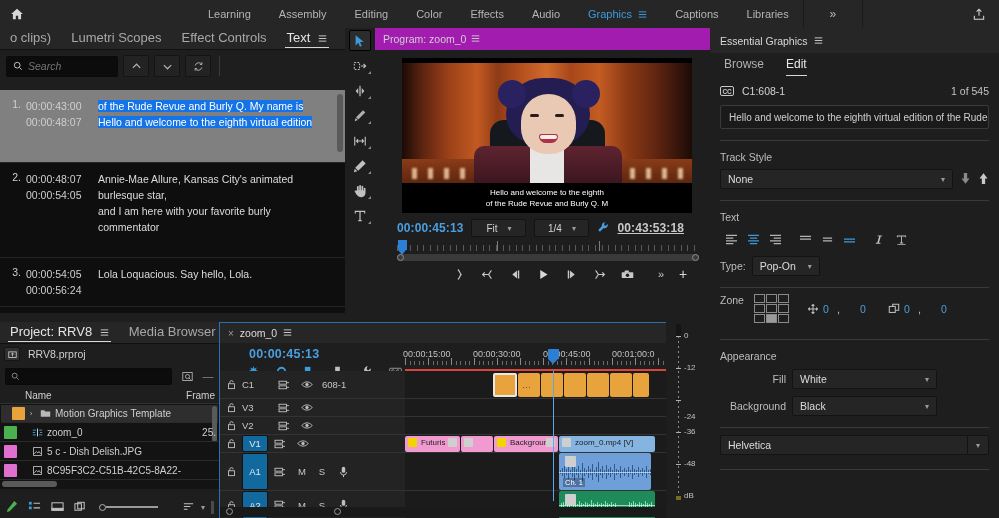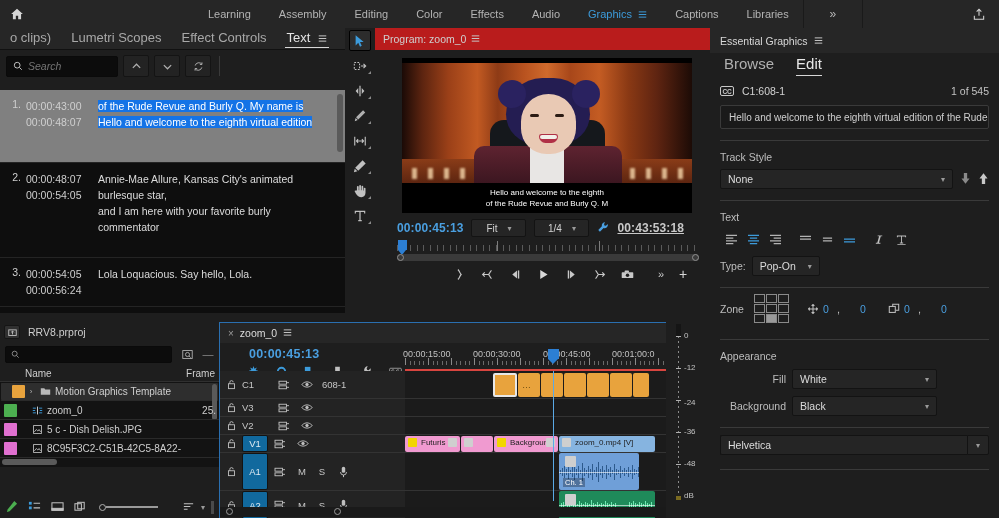--- a/index.html
+++ b/index.html
@@ -88,21 +88,21 @@
   .tool { width:30px; height:25px; display:flex; align-items:center; justify-content:center; position:relative; }
   .tool.active { }
   .tool .tbg { width:22px; height:21px; border-radius:2px; display:flex; align-items:center; justify-content:center; }
   .tool.active .tbg { background:#2c2c2c; border:1px solid #000; }
   .tool svg { width:14px; height:14px; }
   .tool .corner { position:absolute; right:4px; bottom:4px; width:0; height:0;
      border-left:3px solid transparent; border-bottom:3px solid #8a8a8a; }
 
   
   #program { left:375px; top:28px; width:335px; height:285px; background:#1e1e1e; }
-  .prog-head { height:22px; background:#b91c1c; display:flex; align-items:center; padding:0 8px; font-size:10.5px; color:#cfcfcf; }
+  .prog-head { height:22px; background:#a21caf; display:flex; align-items:center; padding:0 8px; font-size:10.5px; color:#cfcfcf; }
   .prog-head .burger { margin-left:5px; }
   .prog-head .burger svg { width:9px; height:9px; }
   .video-wrap { position:absolute; left:27px; top:30px; width:290px; height:155px; background:#000; overflow:hidden; }
   .vid-bg { position:absolute; inset:0; background:
       linear-gradient(90deg,#1a0a06 0%,#5c2410 7%,#9b4018 16%,#c25a22 26%,#8e3b16 33%,#b8521f 42%,#d06a2c 50%,#a8471a 58%,#c45c23 68%,#8a3914 78%,#5e2411 88%,#1c0b06 100%);
   }
   .vid-top-bar { position:absolute; left:0; top:0; width:100%; height:5px; background:#000; }
   .vid-bot-bar { position:absolute; left:0; bottom:0; width:100%; height:30px; background:#000; }
   .stage-lights { position:absolute; left:0; bottom:30px; width:100%; height:22px; }
   .stage-lights i { position:absolute; bottom:4px; width:5px; height:11px; background:rgba(255,225,180,.75); filter:blur(1px); }
@@ -150,21 +150,21 @@
   .prog-btns { position:absolute; left:22px; top:234px; width:302px; height:24px; display:flex; align-items:center; }
   .pbtn { width:28px; height:24px; display:flex; align-items:center; justify-content:center; }
   .pbtn svg { width:13px; height:13px; }
 
   
   #eg { left:710px; top:28px; width:289px; height:490px; background:#1e1e1e; }
   .eg-head { height:25px; background:#262626; display:flex; align-items:center; padding:0 10px; font-size:10.5px; color:#d8d8d8; }
   .eg-head .burger { margin-left:6px; }
   .eg-head .burger svg { width:9px; height:9px; }
   .eg-tabs { height:24px; display:flex; align-items:center; padding:0 14px; gap:22px; }
-  .eg-tab { font-size:15px; color:#b0b0b0; position:relative; height:20px; line-height:18px;text-align:center; }
+  .eg-tab { font-size:12px; color:#b0b0b0; position:relative; height:20px; line-height:18px;text-align:center; }
   .eg-tab.active { color:#e8e8e8; }
   .eg-tab.active:after { content:""; position:absolute; left:0; right:0; bottom:-1px; height:1.5px; background:#d8d8d8; }
   .eg-body { padding:0 10px; }
   .eg-row { display:flex; align-items:center; margin-top:8px; }
   .cc-badge {
     width:14px; height:10px; border:1px solid #c8c8c8; border-radius:2px; color:#c8c8c8;
     font-size:6.5px; line-height:9px; text-align:center; letter-spacing:-.3px; font-weight:bold; flex:0 0 auto;
   }
   .cc-name { font-size:10.5px; color:#d2d2d2; margin-left:8px; }
   .cc-count { margin-left:auto; font-size:10.5px; color:#c2c2c2; }
@@ -182,21 +182,21 @@
   .track-style-row { display:flex; align-items:center; gap:7px; margin-top:6px; }
   .track-style-row .sel { flex:1; }
   .arrow-btn svg { width:11px; height:13px; }
   .align-icons { display:flex; align-items:center; gap:0; margin-top:8px; }
   .ai { width:22px; height:16px; display:flex; align-items:center; justify-content:center; }
   .ai svg { width:13px; height:11px; }
   .ai-gap { width:8px; }
   .type-row { display:flex; align-items:center; gap:6px; margin-top:9px; }
   .type-row .lbl { font-size:10.5px; color:#bdbdbd; }
   .type-row .sel { width:68px; }
-  .zone-row { display:flex; align-items:center; margin-top:6px; }
+  .zone-row { display:flex; margin-top:6px; }
   .zone-lbl { font-size:10.5px; color:#bdbdbd; width:34px; }
   .zone-grid { display:grid; grid-template-columns:repeat(3,11px); grid-gap:1px; }
   .zone-cell { width:11px; height:9px; border:1px solid #8a8a8a; box-sizing:border-box; }
   .zone-cell.on { background:#9a9a9a; }
   .xf { display:flex; align-items:center; gap:4px; margin-left:18px; }
   .xf svg { width:12px; height:12px; }
   .xf .num { color:#4a9fe0; font-size:10.5px; min-width:10px; }
   .xf .num2 { color:#4a9fe0; font-size:10.5px; margin-left:16px; }
   .ap-row { display:flex; align-items:center; gap:6px; margin-top:7px; }
   .ap-row .lbl { font-size:10.5px; color:#bdbdbd; width:66px; text-align:right; }
@@ -794,20 +794,31 @@
         <div class="sel">
           <span>Helvetica</span>
         </div>
         <div class="chevbox">▾</div>
       </div>
       <div class="eg-hr" style="margin-top:14px"></div>
     </div>
   </div>
 
   <div class="panel" id="project">
+    <div class="panel-tabbar pj-head">
+      <div class="ptab active">
+        <span>Project: RRV8</span>
+        <span class="burger"><svg viewBox="0 0 12 12" stroke="#c8c8c8" stroke-width="1.3">
+              <path d="M1 2.5h10M1 6h10M1 9.5h10"></path>
+            </svg></span>
+      </div>
+      <div class="ptab"><span>Media Browser</span></div>
+      <div class="ptab"><span>Lit</span></div>
+      <div class="ptab-more"><span>»</span></div>
+    </div>
 
     <div class="pj-sub">
       <div class="pj-backbtn">
         <svg viewBox="0 0 12 12" fill="none" stroke="#c0c0c0" stroke-width="1.2">
             <rect x="1" y="2.5" width="10" height="7.5"></rect>
             <path d="M6 8.6V4.2M4.2 5.8 6 4 7.8 5.8"></path>
           </svg>
       </div>
       <div class="pj-name">RRV8.prproj</div>
     </div>
@@ -1190,21 +1201,21 @@
           <span class="trk-ms">S</span>
           <span class="trk-mic">
               <svg viewBox="0 0 10 14" fill="#c0c0c0">
                 <rect x="3" y="1" width="4" height="7" rx="2"></rect>
                 <path d="M1.5 7a3.5 3.5 0 0 0 7 0" fill="none" stroke="#c0c0c0" stroke-width="1.1"></path>
                 <rect x="4.4" y="10.5" width="1.2" height="2.5"></rect>
               </svg>
             </span>
         </div>
         <div class="trk-body">
-          <div class="clip-a a1" style="left:154px;width:80px">
+          <div class="clip-a a1" style="left:154px;width:92px">
             <svg class="wave" viewBox="0 0 96 22" preserveAspectRatio="none">
               <g fill="#2d5a8c">
                 <rect x="1" y="9" width="1" height="4"></rect>
                   <rect x="3" y="7" width="1" height="8"></rect>
                   <rect x="5" y="5" width="1" height="12"></rect>
                   <rect x="7" y="8" width="1" height="6"></rect>
                 <rect x="9" y="4" width="1" height="14"></rect>
                   <rect x="11" y="9" width="1" height="4"></rect>
                   <rect x="13" y="6" width="1" height="10"></rect>
                   <rect x="15" y="3" width="1" height="16"></rect>
@@ -1350,21 +1361,21 @@
   <div class="panel" id="meter">
     <div class="meter-scale">
       <div class="meter-line"></div>
       <div class="meter-top"></div>
       <div class="meter-bot"></div>
       <div class="meter-dash" style="top:0"></div>
         <span class="meter-lbl" style="top:-5px">0</span>
       <div class="meter-dash" style="top:32px"></div>
         <span class="meter-lbl" style="top:27px">-12</span>
       <div class="meter-dash" style="top:64px"></div>
-        <span class="meter-lbl" style="top:62px">-24</span>
+        <span class="meter-lbl" style="top:76px">-24</span>
       <div class="meter-dash" style="top:96px"></div>
         <span class="meter-lbl" style="top:91px">-36</span>
       <div class="meter-dash" style="top:128px"></div>
         <span class="meter-lbl" style="top:123px">-48</span>
       <span class="meter-lbl" style="top:155px">dB</span>
     </div>
   </div>
 
 </div>
 

